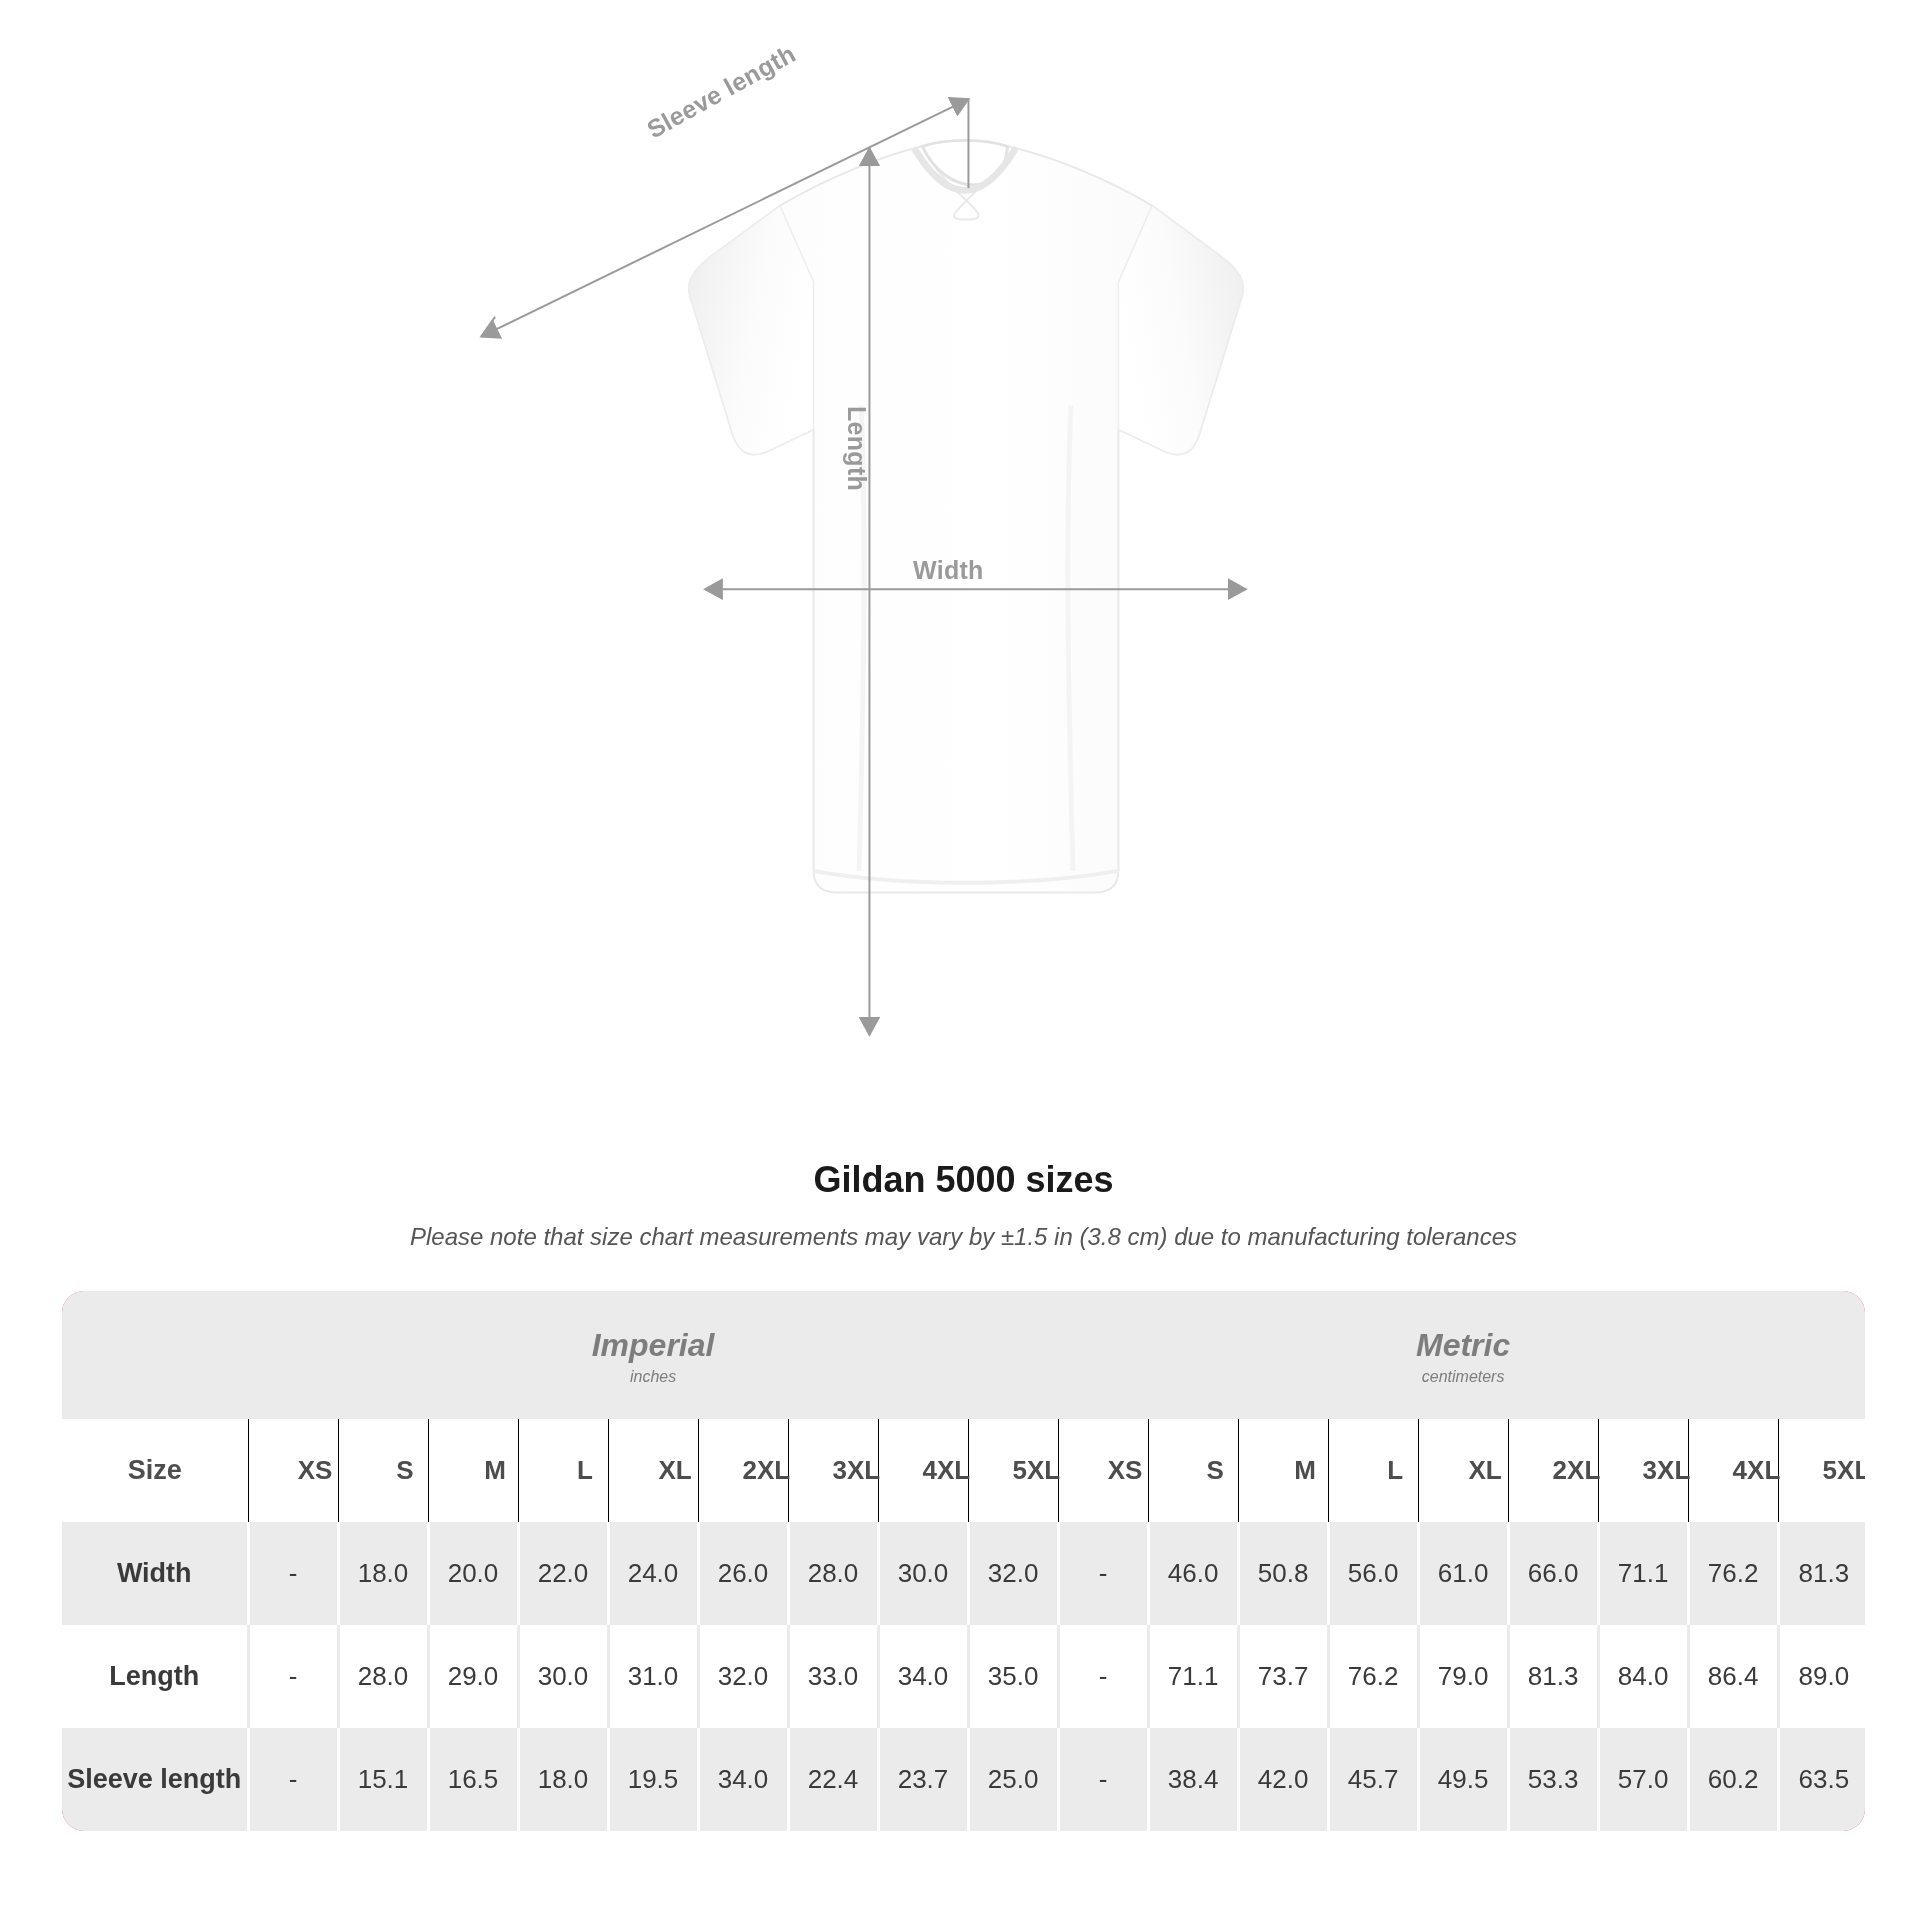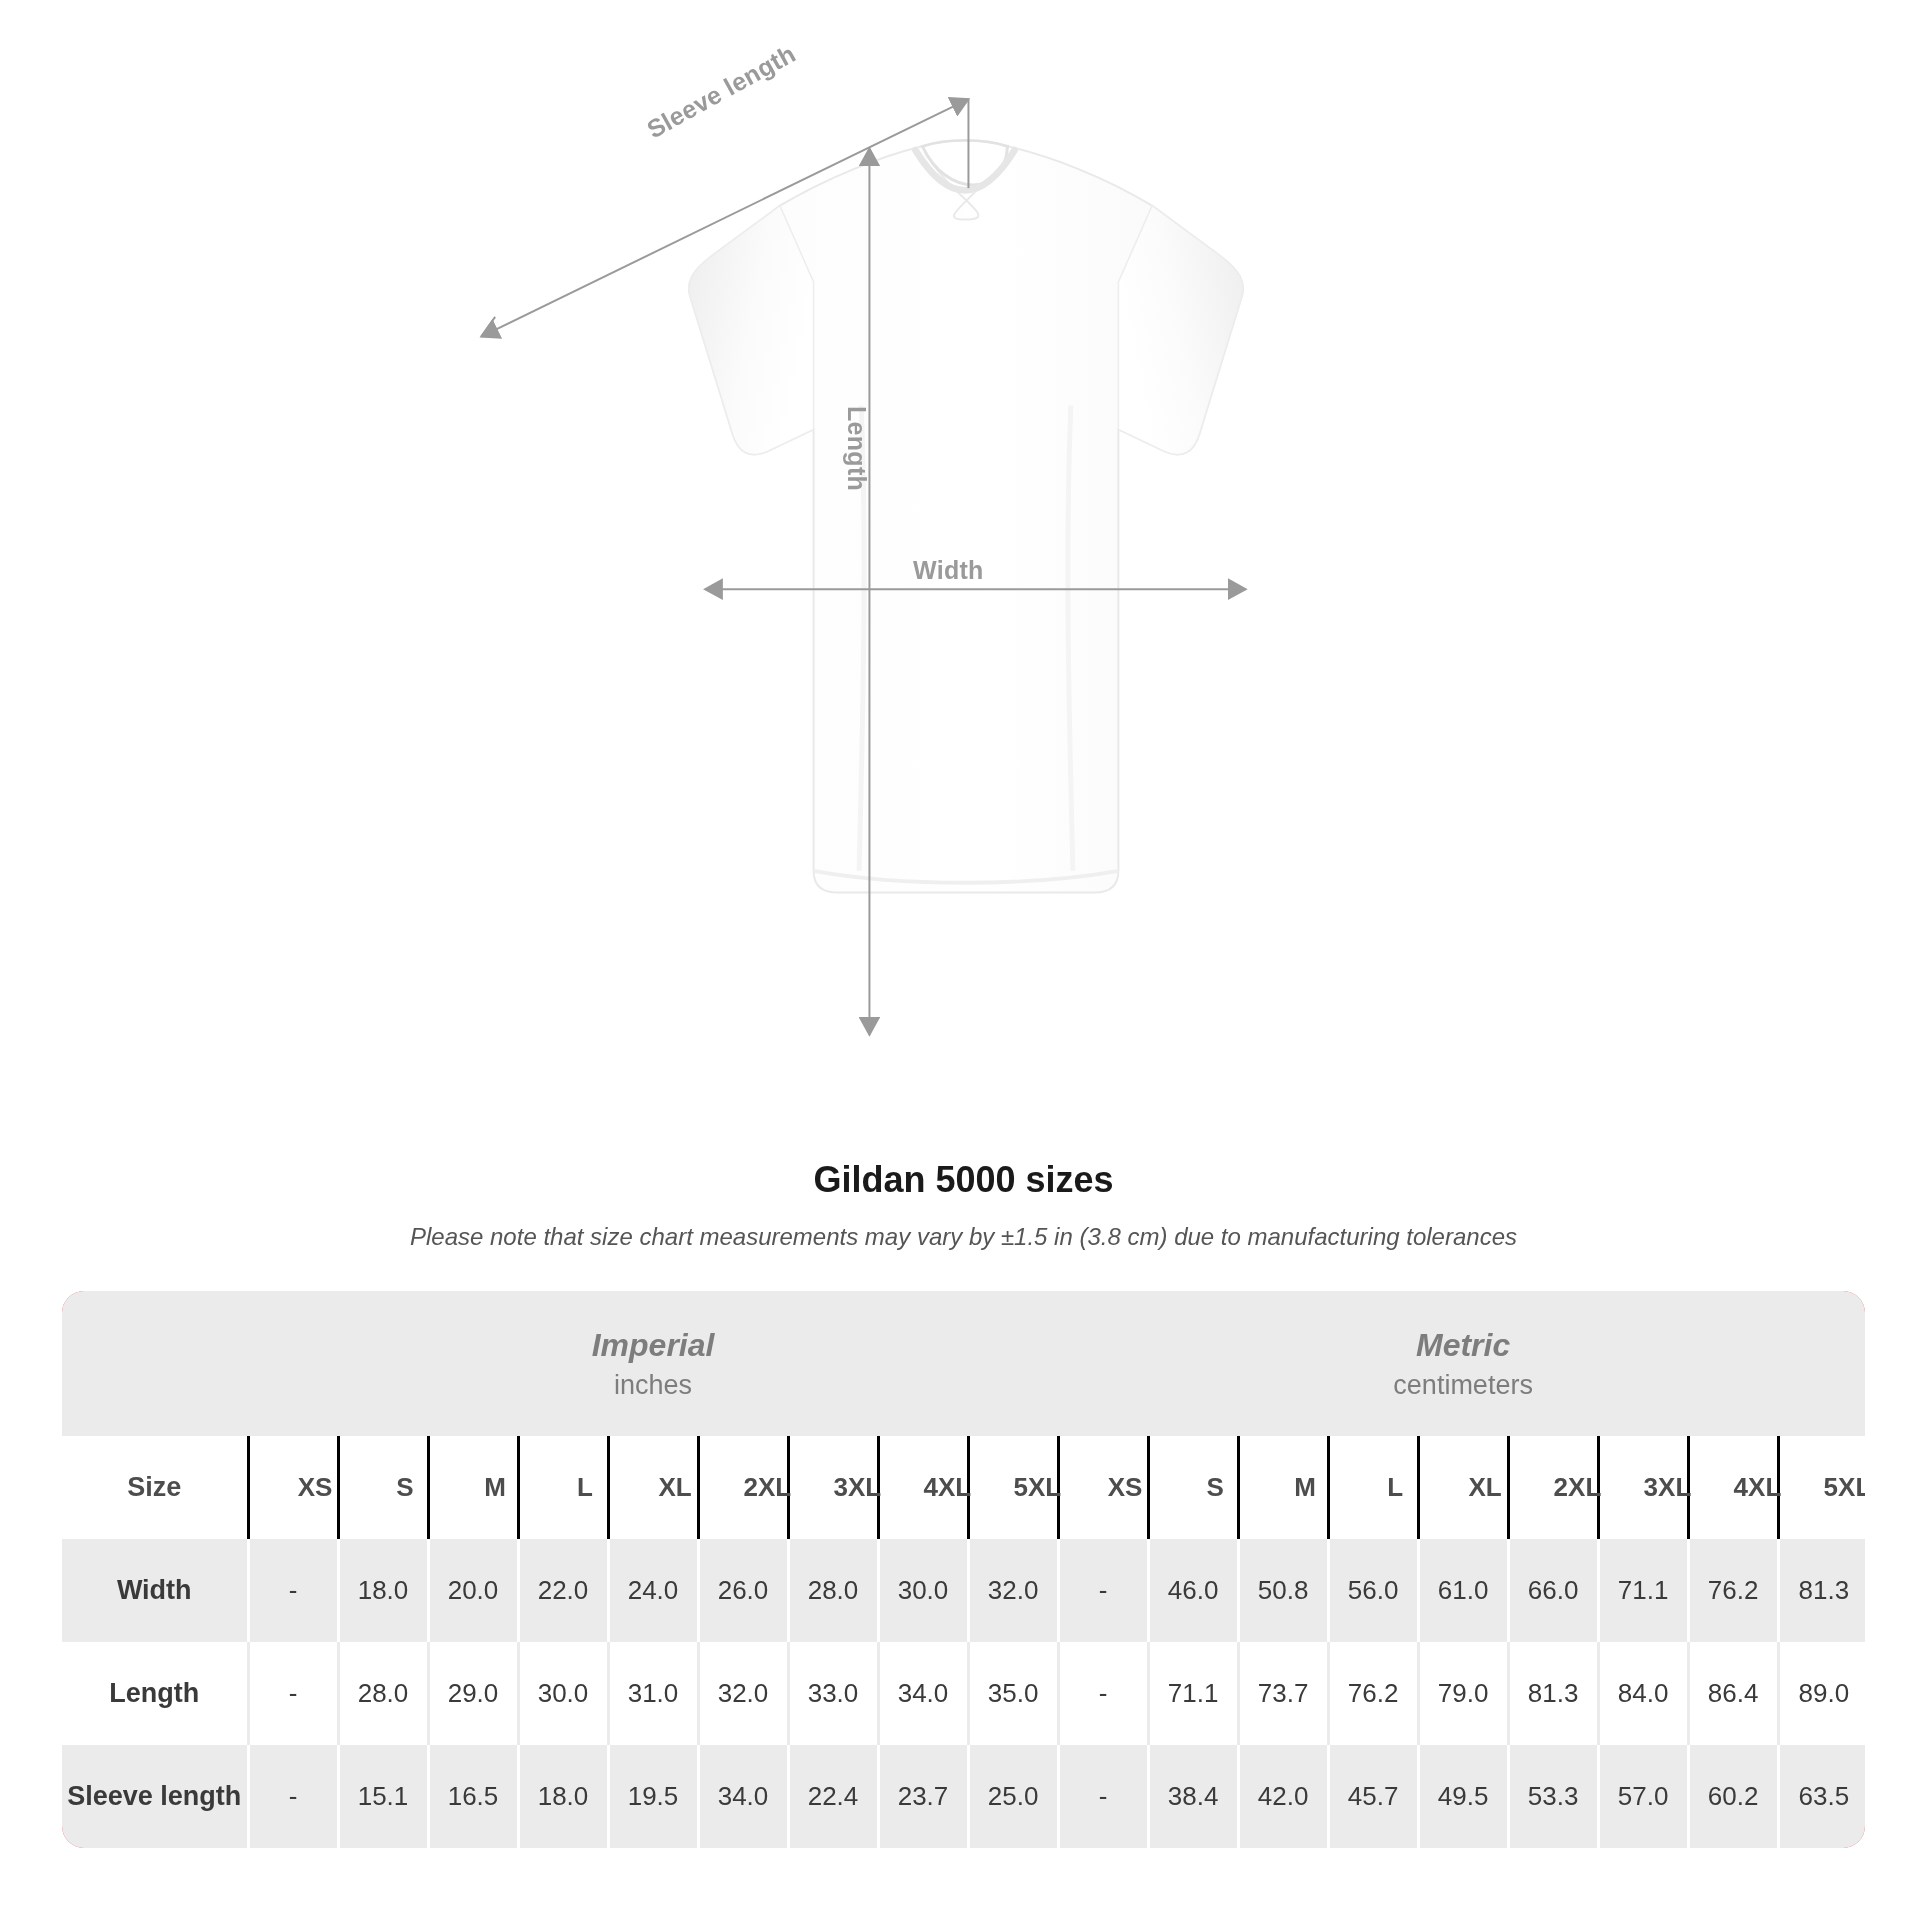--- a/index.html
+++ b/index.html
@@ -114,21 +114,22 @@
     padding: 34px 0 30px 0;
   }
   .unit-name {
     font-size: 32px;
     font-style: italic;
     font-weight: bold;
     color: #7d7d7d;
     line-height: 1.25;
   }
   .unit-sub {
-    font-size: 27px;
+    font-size: 16px;
+    font-style: italic;
     color: #7d7d7d;
     line-height: 1.5;
   }
 
   .head-row td {
     background: #ffffff;
     font-size: 26px;
     font-weight: bold;
     color: #4d4d4d;
     padding: 36px 0;
@@ -153,21 +154,21 @@
   }
 
   
   tr.data-row.alt td + td {
     border-left: 3px solid #ffffff;
   }
   tr.data-row td + td {
     border-left: 3px solid #ebebeb;
   }
   .head-row td + td {
-    border-left: 3px solid #000000;
+    border-left: 1px solid #000000;
     padding-left: 44px;
   }
 
   col.label-col { width: 186px; }
   col.data-col { width: 90px; }
 </style>
 </head>
 <body>
 
 <div class="illustration">

